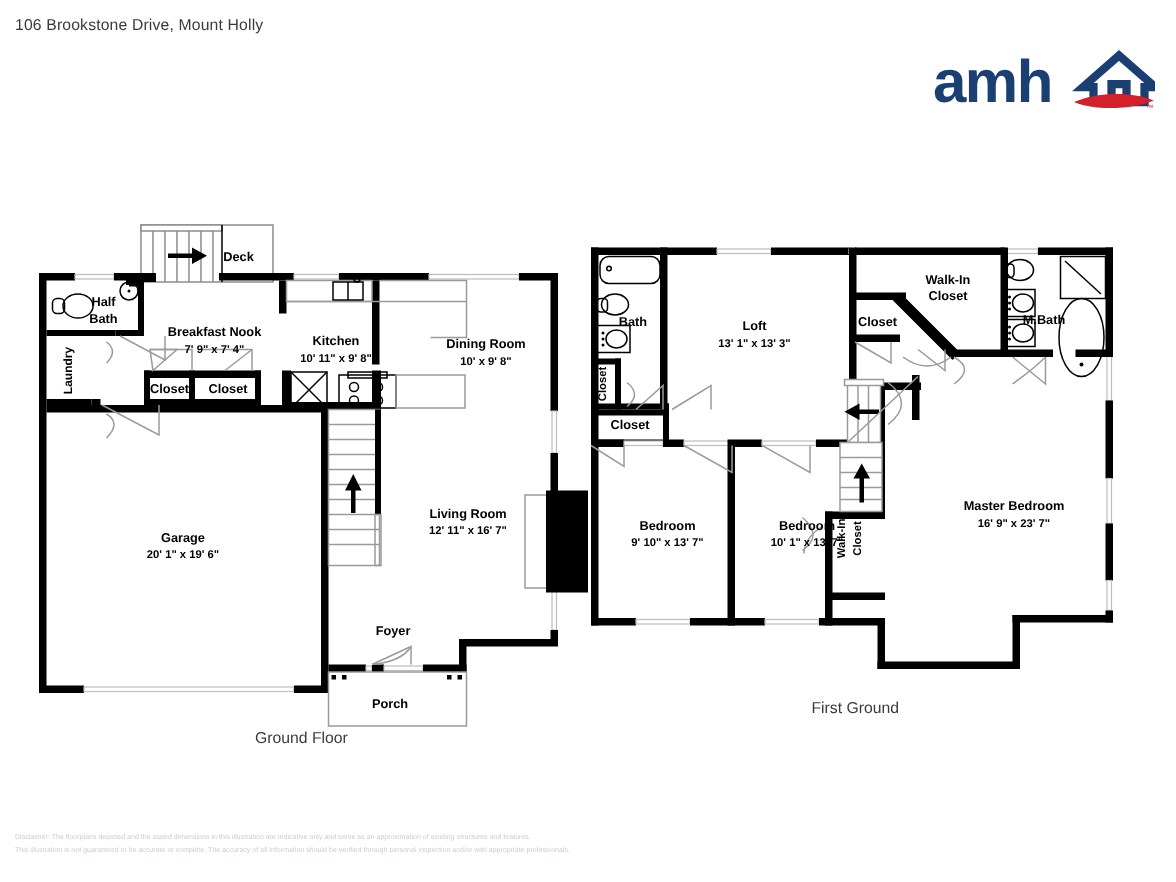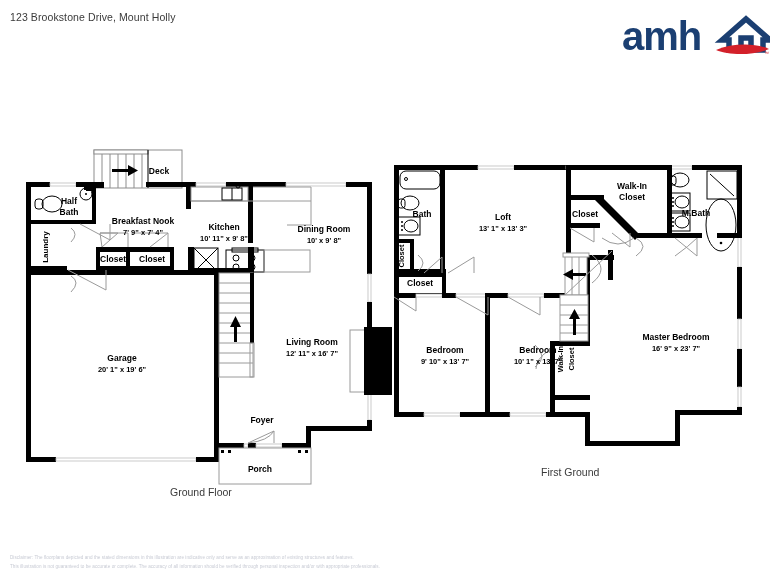--- a/index.html
+++ b/index.html
@@ -2,40 +2,40 @@
 <html><head>
 <meta charset="utf-8">
 <style>
   html,body{margin:0;padding:0;background:#ffffff;}
   body{width:784px;height:588px;position:relative;overflow:hidden;
        font-family:"Liberation Sans",sans-serif;color:#231f20;}
 
   .addr{position:absolute;left:10px;top:11px;font-size:10.5px;color:#3a3a3a;letter-spacing:.1px;}
 
   
-  .logo{position:absolute;left:610px;top:10px;width:160px;height:50px;text-decoration:underline;}
+  .logo{position:absolute;left:610px;top:28px;width:160px;height:50px;text-decoration:underline;}
   .logo svg{display:block;}
 
   
   .plan{position:absolute;}
   .plan svg{display:block;}
 
   .floorlabel{position:absolute;font-size:10.5px;color:#3a3a3a;}
   #gf-label{left:170px;top:486px;text-align:right;}
   #ff-label{left:541px;top:466px;}
 
   
   .disc{position:absolute;left:10px;top:554px;width:600px;font-size:4.6px;
         line-height:8.6px;color:#c8cbd4;letter-spacing:.05px;}
   .disc div{white-space:nowrap;}
 </style>
 </head>
 <body>
 
-<div class="addr">123 Brookstone Drive, Mount Holly</div>
+<div class="addr">106 Brookstone Drive, Mount Holly</div>
 
 <div class="logo">
   <svg width="160" height="50" viewBox="0 0 160 50" aria-hidden="true">
 
     <g>
       <path d="M112 30 L136 9 L160 30 L153 30 L153 40 L141 40 L141 28 L131 28 L131 40 L119 40 L119 30 Z" fill="none" stroke="#1b3f72" stroke-width="5.5" stroke-linejoin="miter"></path>
     </g>
 
     <path d="M106 40 C122 33 146 33 159 39 C146 45 120 46 106 40 Z" fill="#d3202a"></path>
 

